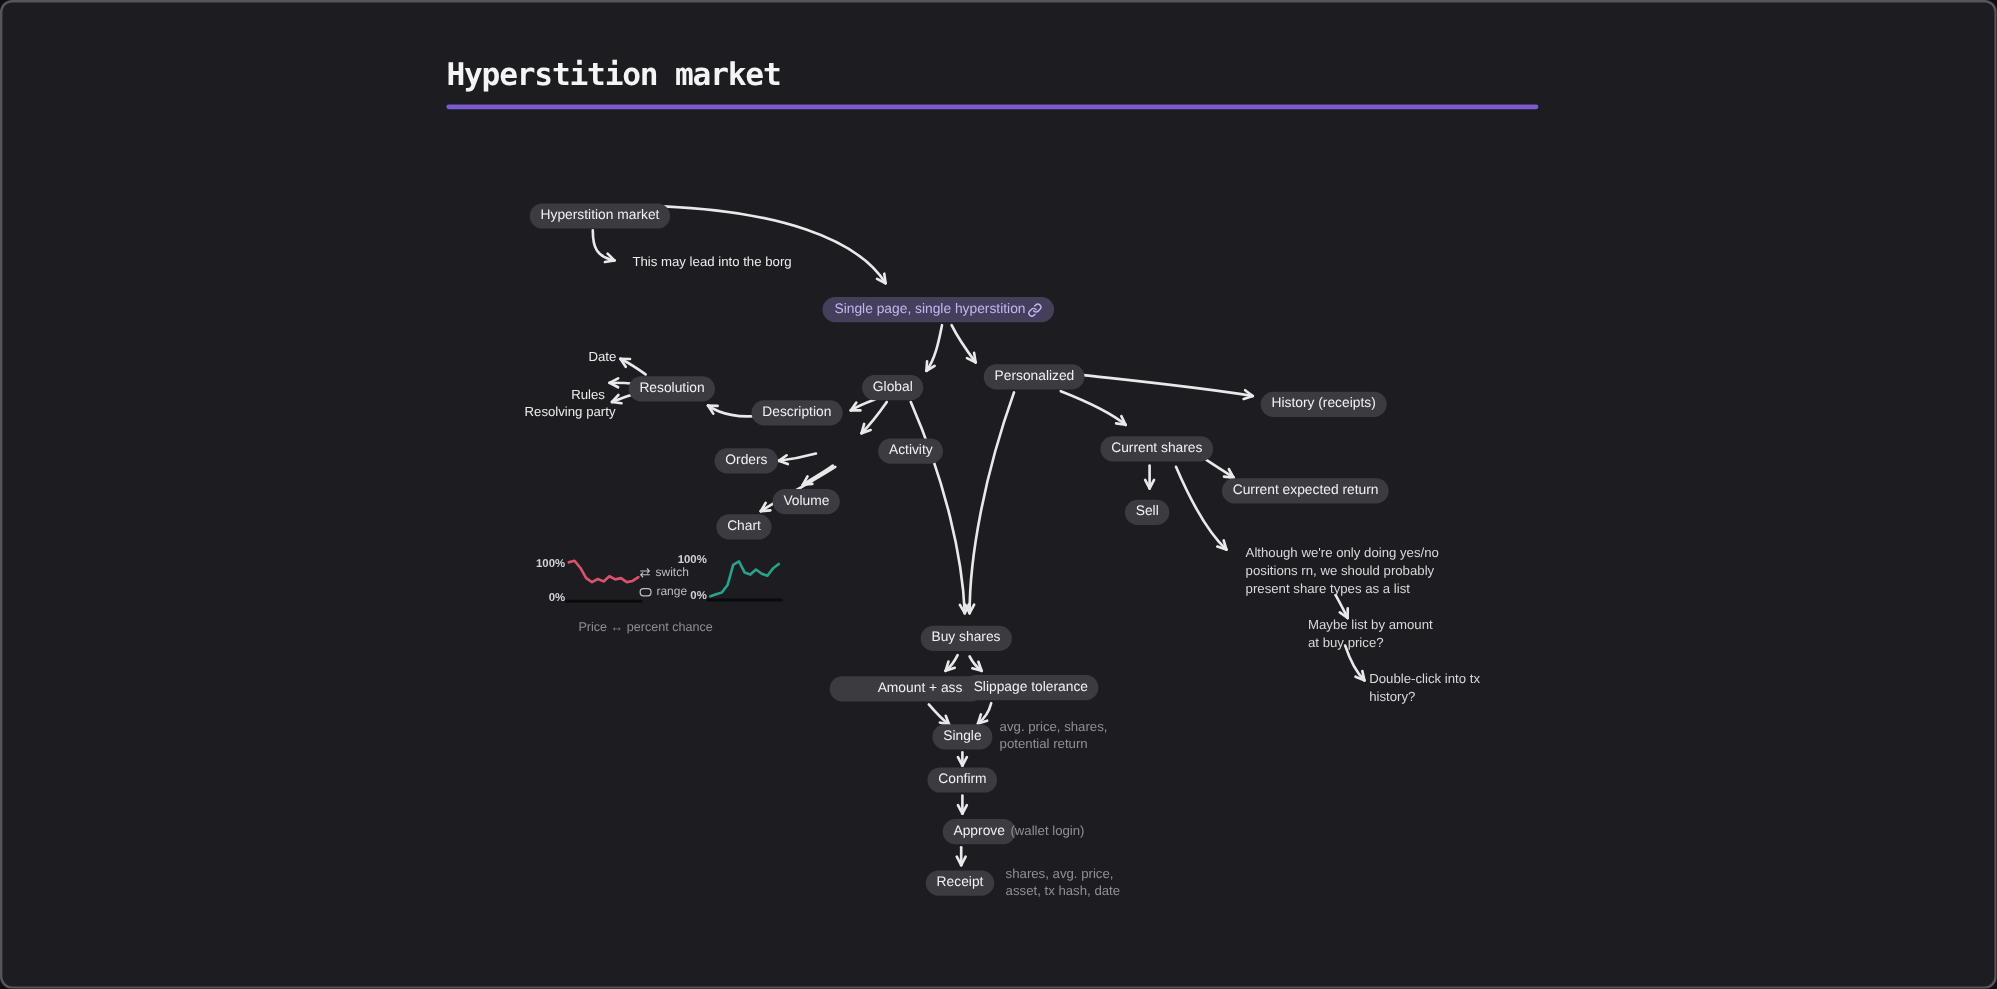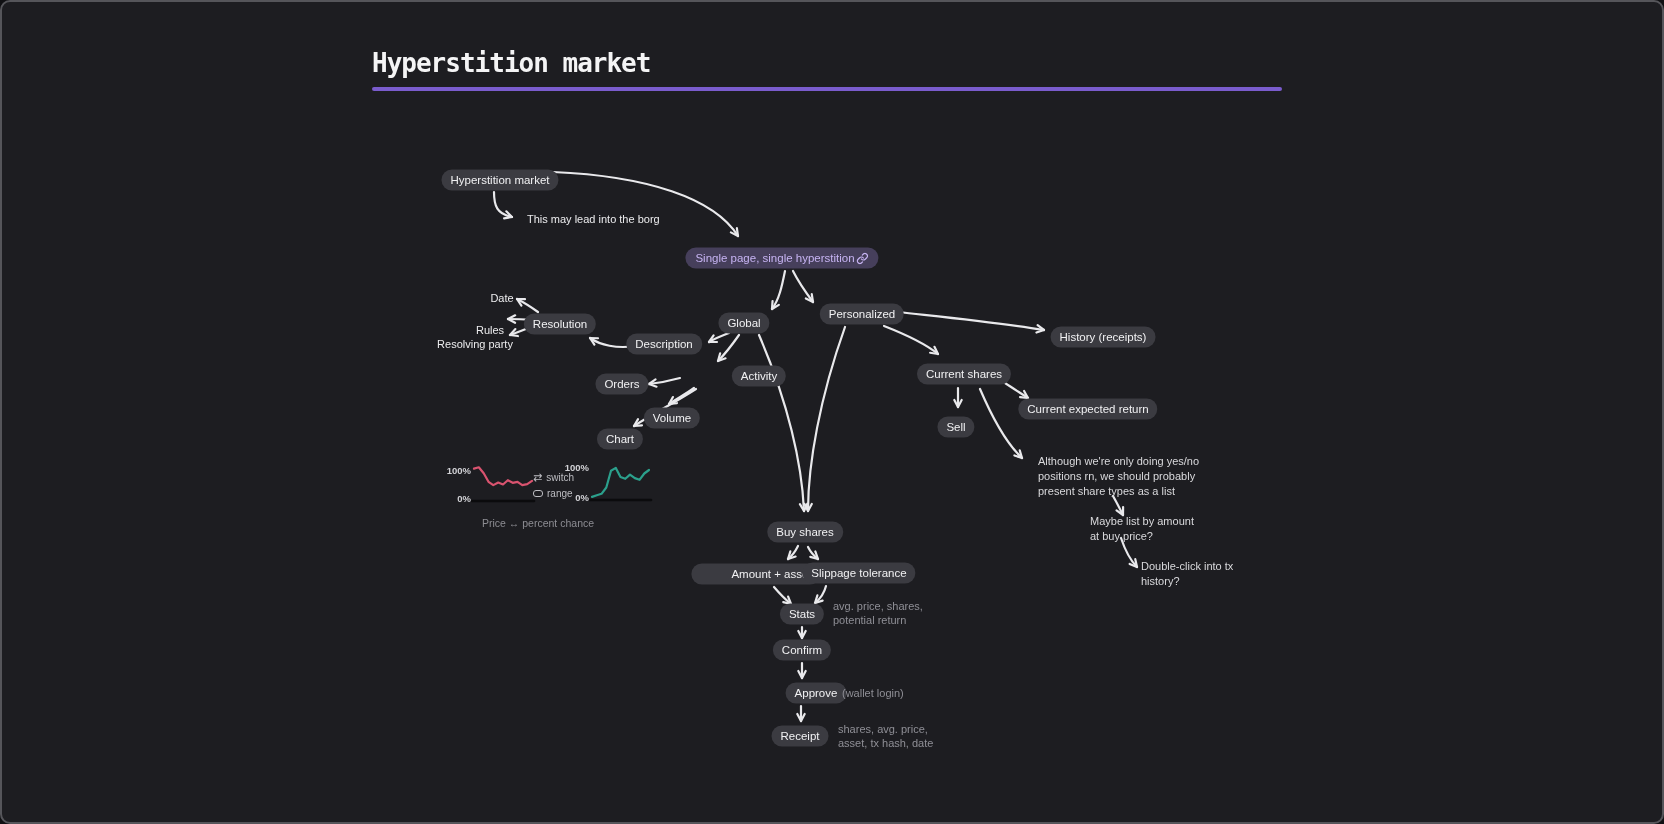--- a/index.html
+++ b/index.html
@@ -201,21 +201,21 @@
       <div class="node node-pill" style="left: 741px; top: 374px; margin-left: 16px;"><span>Activity</span></div>
       <div class="node node-pill" style="left: 670px; top: 416px;"><span>Volume</span></div>
       <div class="node node-pill" style="left: 618px; top: 437px;"><span>Chart</span></div>
       <div class="node node-pill" style="left: 1101px; top: 335px;"><span>History (receipts)</span></div>
       <div class="node node-pill" style="left: 962px; top: 372px;"><span>Current shares</span></div>
       <div class="node node-pill" style="left: 954px; top: 425px;"><span>Sell</span></div>
       <div class="node node-pill" style="left: 1086px; top: 407px;"><span>Current expected return</span></div>
       <div class="node node-pill" style="left: 803px; top: 530px;"><span>Buy shares</span></div>
       <div class="node node-pill" style="left: 754px; top: 572px; padding-left: 40px;"><span>Amount + asset</span></div>
       <div class="node node-pill" style="left: 857px; top: 571px;"><span>Slippage tolerance</span></div>
-      <div class="node node-pill" style="left: 800px; top: 612px;"><span>Stats</span></div>
+      <div class="node node-pill" style="left: 800px; top: 612px;"><span>Single</span></div>
       <div class="node node-pill" style="left: 800px; top: 648px;"><span>Confirm</span></div>
       <div class="node node-pill" style="left: 814px; top: 691px;"><span>Approve</span></div>
       <div class="node node-pill" style="left: 798px; top: 734px;"><span>Receipt</span></div>
       <div class="node node-text" style="left: 500px; top: 296px;"><span>Date</span></div>
       <div class="node node-text" style="left: 488px; top: 328px;"><span>Rules</span></div>
       <div class="node node-text" style="left: 473px; top: 342px;"><span>Resolving party</span></div>
       <div class="node node-text anchor-lc" style="left: 525px; top: 217px;"><span>This may lead into the borg</span></div>
       <div class="node node-note anchor-tl" style="left: 1036px; top: 452px;"><span>Although we're only doing yes/no
 positions rn, we should probably
 present share types as a list</span></div>

